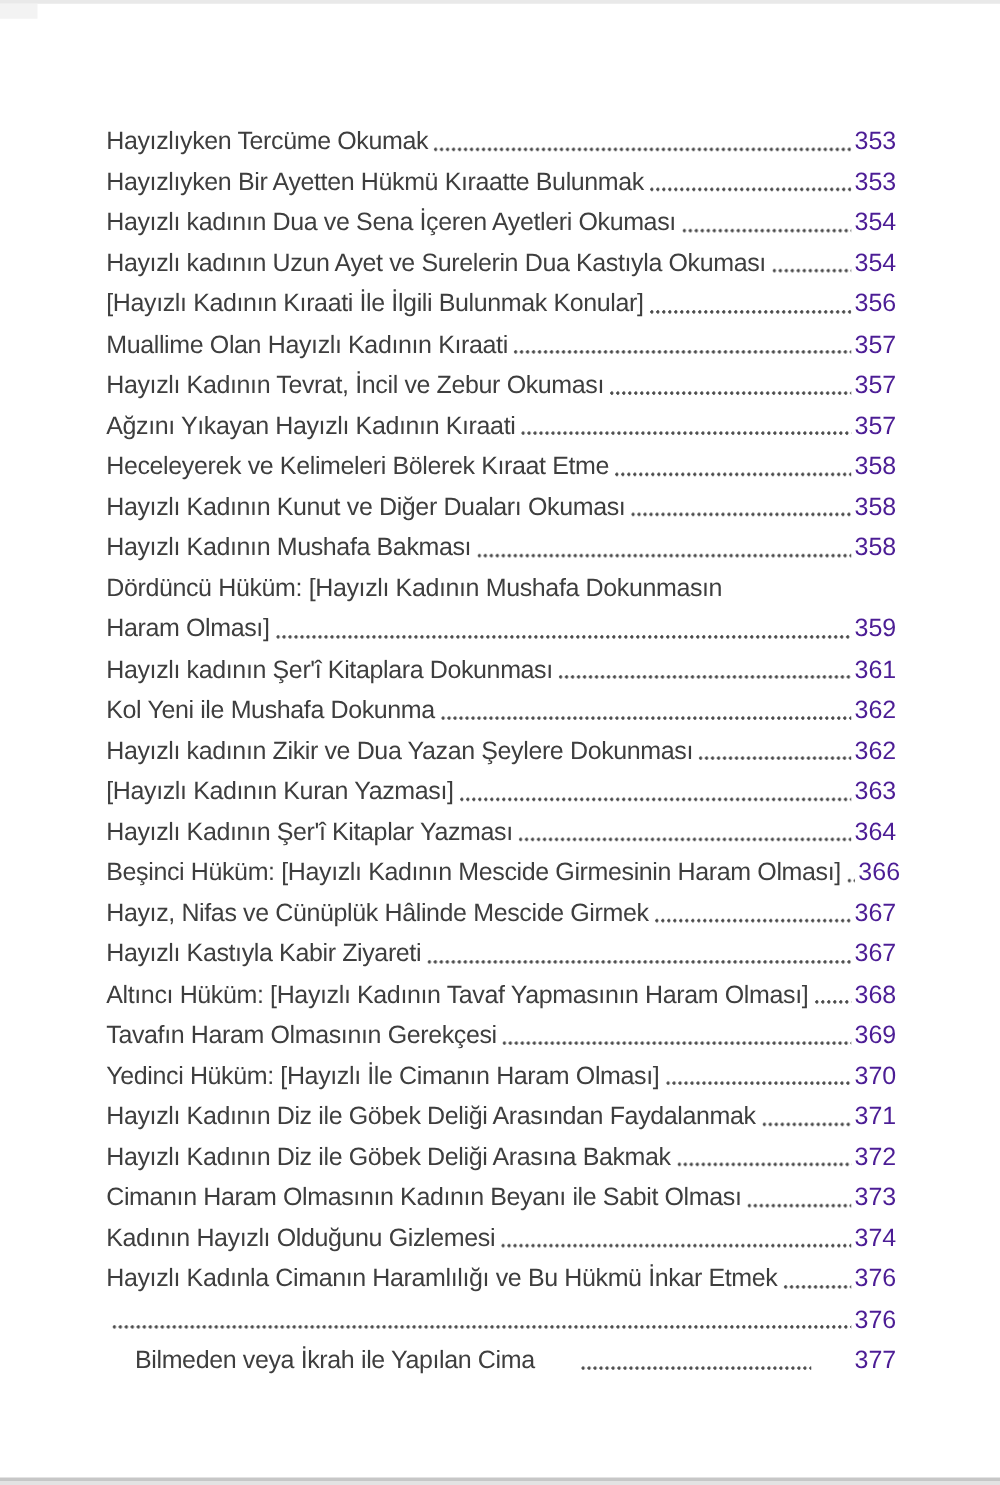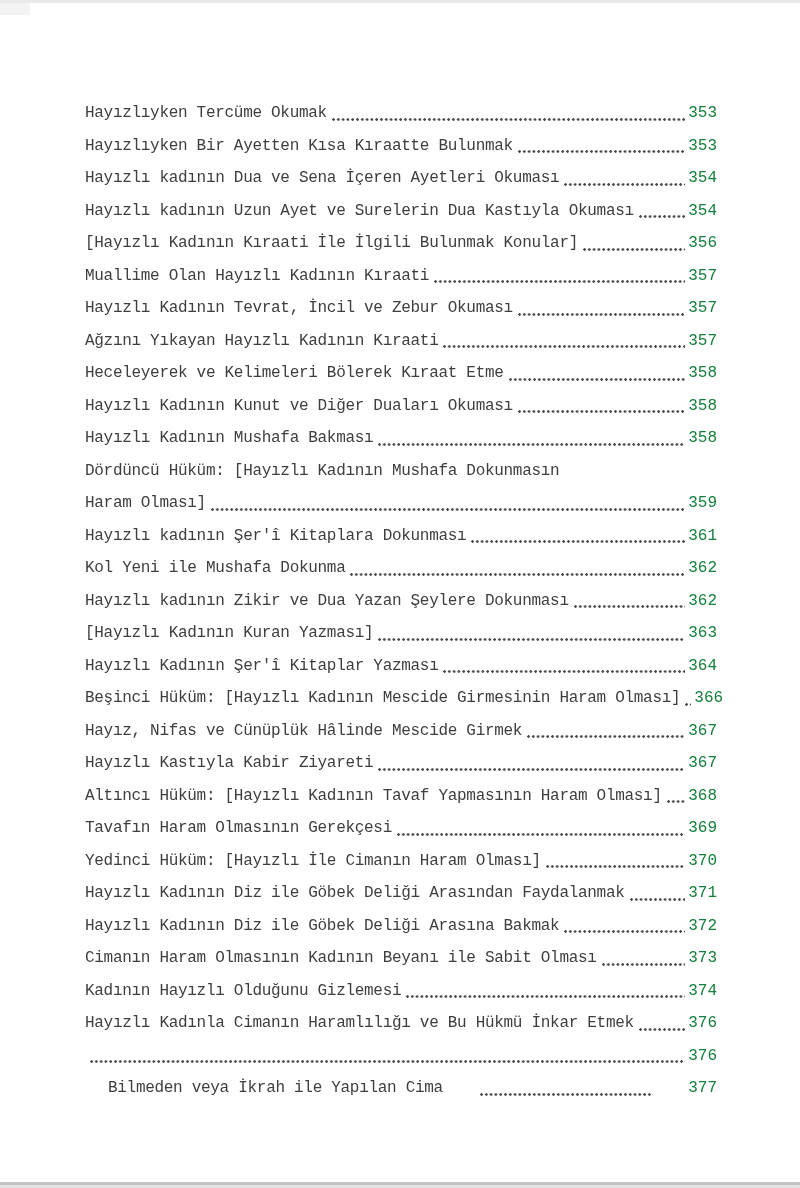--- a/index.html
+++ b/index.html
@@ -38,63 +38,62 @@
     position: absolute;
     top: 0; left: 0;
     width: 800px;
     padding: 97px 83px 0 85px;
     box-sizing: border-box;
   }
   .entry {
     display: flex;
     height: 32.5px;
     line-height: 32.5px;
-    font-size: 16px;
+    font-size: 20px;
     letter-spacing: -0.3px;
     color: #3e3e3e;
     white-space: nowrap;
-    font-family: Liberation Mono, monospace;
   }
   .entry.indent {
     padding-left: 23px;
     gap: 32px;
   }
   .title {
     flex: 0 0 auto;
   }
   .leader {
     flex: 1 1 auto;
     min-width: 6px;
     margin: 0 3px 0 5px;
     background-image: radial-gradient(circle at 1.5px 1.5px, #4a4a4a 1.1px, rgba(0,0,0,0) 1.5px);
     background-size: 4.8px 3px;
     background-repeat: repeat-x;
     background-position: 0 20.5px;
   }
   .pagenum {
     flex: 0 0 auto;
     letter-spacing: 0;
-    color: #15803d;
+    color: #4c1d95;
   }
 </style>
 </head>
 <body>
 
 <div class="top-strip"></div>
 <div class="corner-artifact"></div>
 
 <div class="toc-list">
   <div class="entry">
     <span class="title">Hayızlıyken Tercüme Okumak</span>
     <span class="leader"></span>
     <span class="pagenum">353</span>
   </div>
 
   <div class="entry">
-    <span class="title">Hayızlıyken Bir Ayetten Kısa Kıraatte Bulunmak</span>
+    <span class="title">Hayızlıyken Bir Ayetten Hükmü Kıraatte Bulunmak</span>
     <span class="leader"></span>
     <span class="pagenum">353</span>
   </div>
 
   <div class="entry">
     <span class="title">Hayızlı kadının Dua ve Sena İçeren Ayetleri Okuması</span>
     <span class="leader"></span>
     <span class="pagenum">354</span>
   </div>
 

